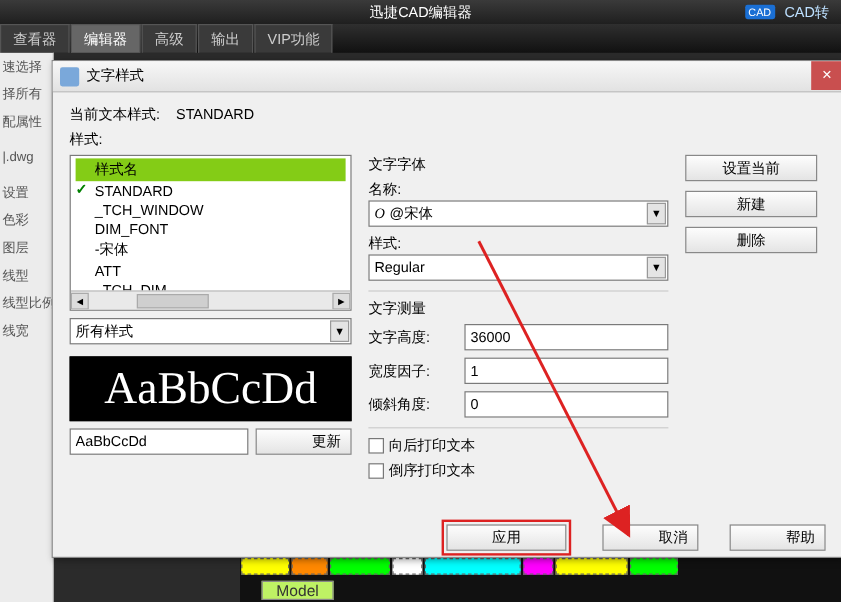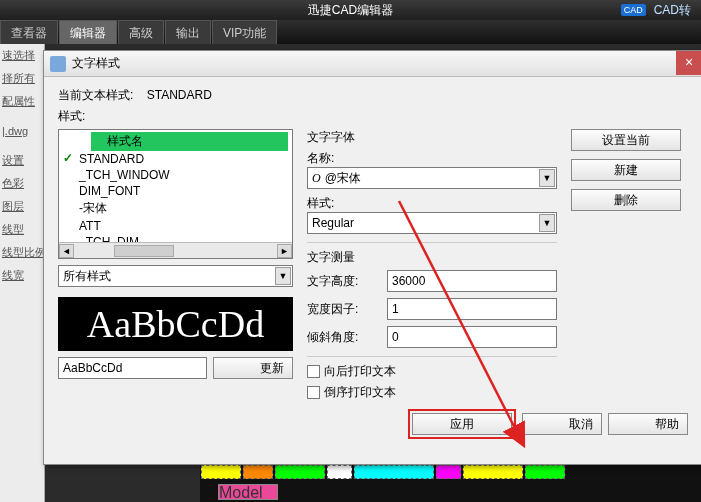--- a/index.html
+++ b/index.html
@@ -2,21 +2,21 @@
 <html><head>
 <meta charset="utf-8">
 <style>
   * { box-sizing: border-box; font-family: "Microsoft YaHei", "SimSun", sans-serif; font-size: 12px; }
   body { margin:0; width:701px; height:502px; background:#2b2b2b; overflow:hidden; position:relative; }
   .app-titlebar { position:absolute; top:0; left:0; right:0; height:20px; background:linear-gradient(#3a3a3a,#1f1f1f); color:#fff; text-align:center; line-height:20px; font-size:12px; }
   .ribbon { position:absolute; top:20px; left:0; right:0; height:24px; background:linear-gradient(#2f2f2f,#111); display:flex; }
   .ribbon-tab { color:#ccc; padding:4px 10px; background:#3a3a3a; border:1px solid #555; border-bottom:none; margin-right:1px; cursor:pointer; }
   .ribbon-tab.active { background:#666; color:#fff; }
   .left-panel { position:absolute; top:44px; left:0; width:45px; bottom:0; background:#ececec; border-right:1px solid #aaa; }
-  .left-panel div { font-size:11px; color:#555; padding:4px 2px; white-space:nowrap; overflow:hidden;text-decoration:underline; }
+  .left-panel div { font-size:11px; color:#555; padding:4px 2px; white-space:nowrap; overflow:hidden; }
   .badge { position:absolute; top:0; right:10px; color:#bde0ff; font-size:11px; display:flex; gap:8px; align-items:center; height:20px;}
   .cad-icon { background:#1a6fd4; color:#fff; font-size:9px; padding:1px 3px; border-radius:2px; }
 
   .dialog { position:absolute; top:50px; left:43px; width:660px; height:415px;
             background:#f0f0f0; border:1px solid #888; box-shadow:2px 2px 6px rgba(0,0,0,.4); }
   .dlg-title { height:26px; background:linear-gradient(#f7f7f7,#e2e2e2); border-bottom:1px solid #bbb;
                display:flex; align-items:center; padding:0 6px; }
   .dlg-title .icon { width:16px; height:16px; background:#7aa8da; margin-right:6px; border-radius:2px; }
   .dlg-close { position:absolute; right:0; top:0; width:26px; height:24px; background:#c94f4f; color:#fff;
                text-align:center; line-height:22px; font-size:14px; cursor:pointer; }
@@ -51,29 +51,29 @@
 
   .group-label { margin-bottom:4px; margin-top:0; }
   .field-row { display:flex; align-items:center; margin-bottom:6px; }
   .field-row label { width:80px; }
   .field-row .text-in, .field-row .combo-wrap { flex:1; }
   .chk-row { display:flex; align-items:center; gap:4px; margin-bottom:4px; }
   .chk { width:13px; height:13px; border:1px solid #777; background:#fff; }
 
   .hr { border-top:1px solid #ccc; margin:8px 0 6px; }
 
-  .dlg-buttons { position:absolute; bottom:25px; right:14px; display:flex; gap:6px; align-items:center; }
+  .dlg-buttons { position:absolute; bottom:1px; right:14px; display:flex; gap:26px; align-items:center; }
   .apply-highlight { border:2px solid #d22; padding:2px; }
   .apply-highlight .btn { min-width:100px; }
 
   
   .anno-arrow { position:absolute; left:350px; top:145px; pointer-events:none; }
 
   .bottom-strip { position:absolute; bottom:0; left:200px; right:0; height:40px; background:#111; }
-  .model-tab { position:absolute; bottom:2px; left:18px; width:60px; height:16px; background:#ec4899; color:#333; font-size:16px; line-height:16px; border:1px solid #888; }
+  .model-tab { position:absolute; bottom:2px; left:18px; width:60px; height:16px; background:#bef264; color:#333; font-size:13px; text-align:center; line-height:16px; border:1px solid #888; }
   .dwg-colors { position:absolute; top:2px; left:0; right:0; height:18px; display:flex; }
   .dwg-colors span { height:14px; border:1px dashed #666; margin:1px;}
 </style>
 </head>
 <body>
 
 <div class="app-titlebar">
   <span>迅捷CAD编辑器</span>
 </div>
 <div class="badge">
@@ -128,21 +128,21 @@
       &nbsp;&nbsp;
       <span>STANDARD</span>
     </div>
     <div class="row-top-label">样式:</div>
 
     <div class="styles-area">
 
       <div class="col-left">
         <div class="listbox">
           <div class="listbox-inner">
-            <div class="list-item" style="background:#22c55e;margin-left:28px;">样式名</div>
+            <div class="list-item" style="background:#84cc16;">样式名</div>
             <div class="list-item"><span class="check">✓</span><span>STANDARD</span></div>
             <div class="list-item">_TCH_WINDOW</div>
             <div class="list-item">DIM_FONT</div>
             <div class="list-item">-宋体</div>
             <div class="list-item">ATT</div>
             <div class="list-item">_TCH_DIM</div>
           </div>
           <div class="list-hscroll">
             <div class="scroll-arrow">◄</div>
             <div class="scroll-thumb"></div>

